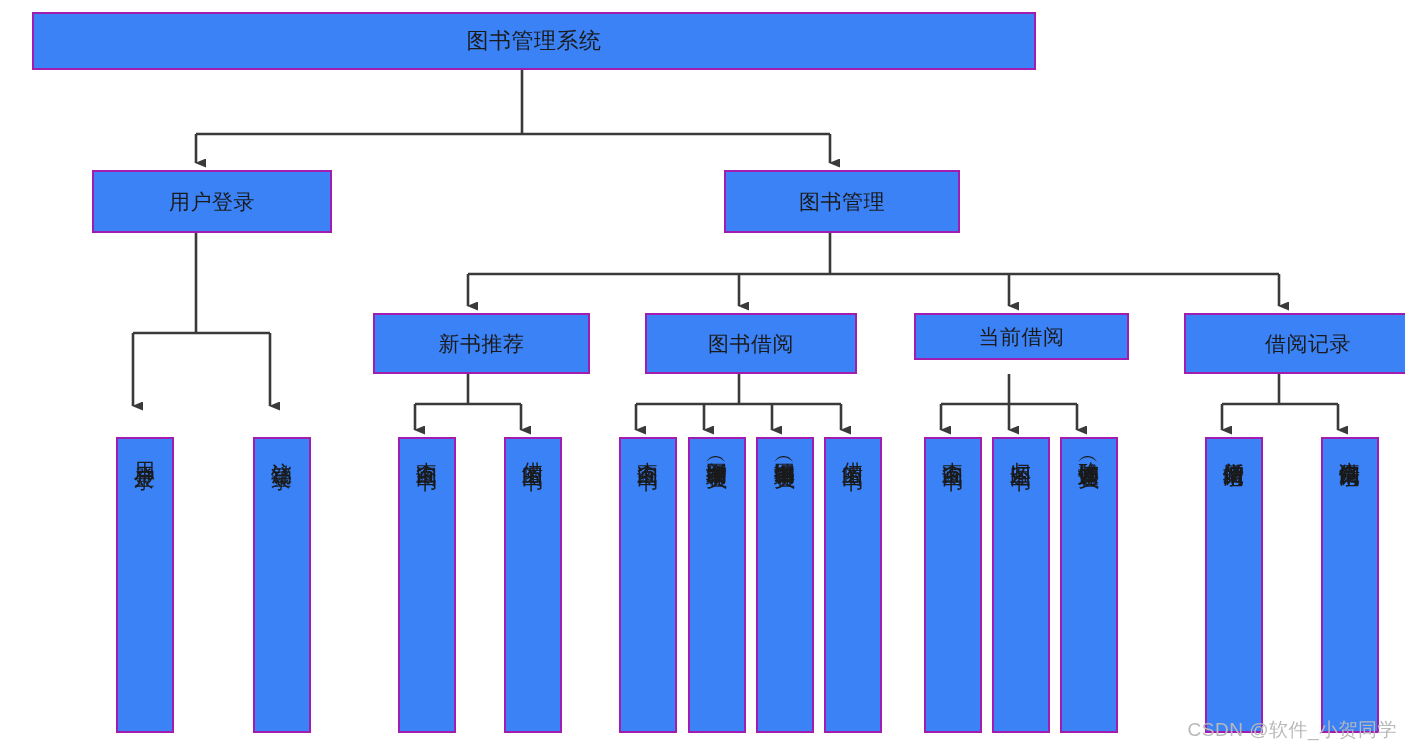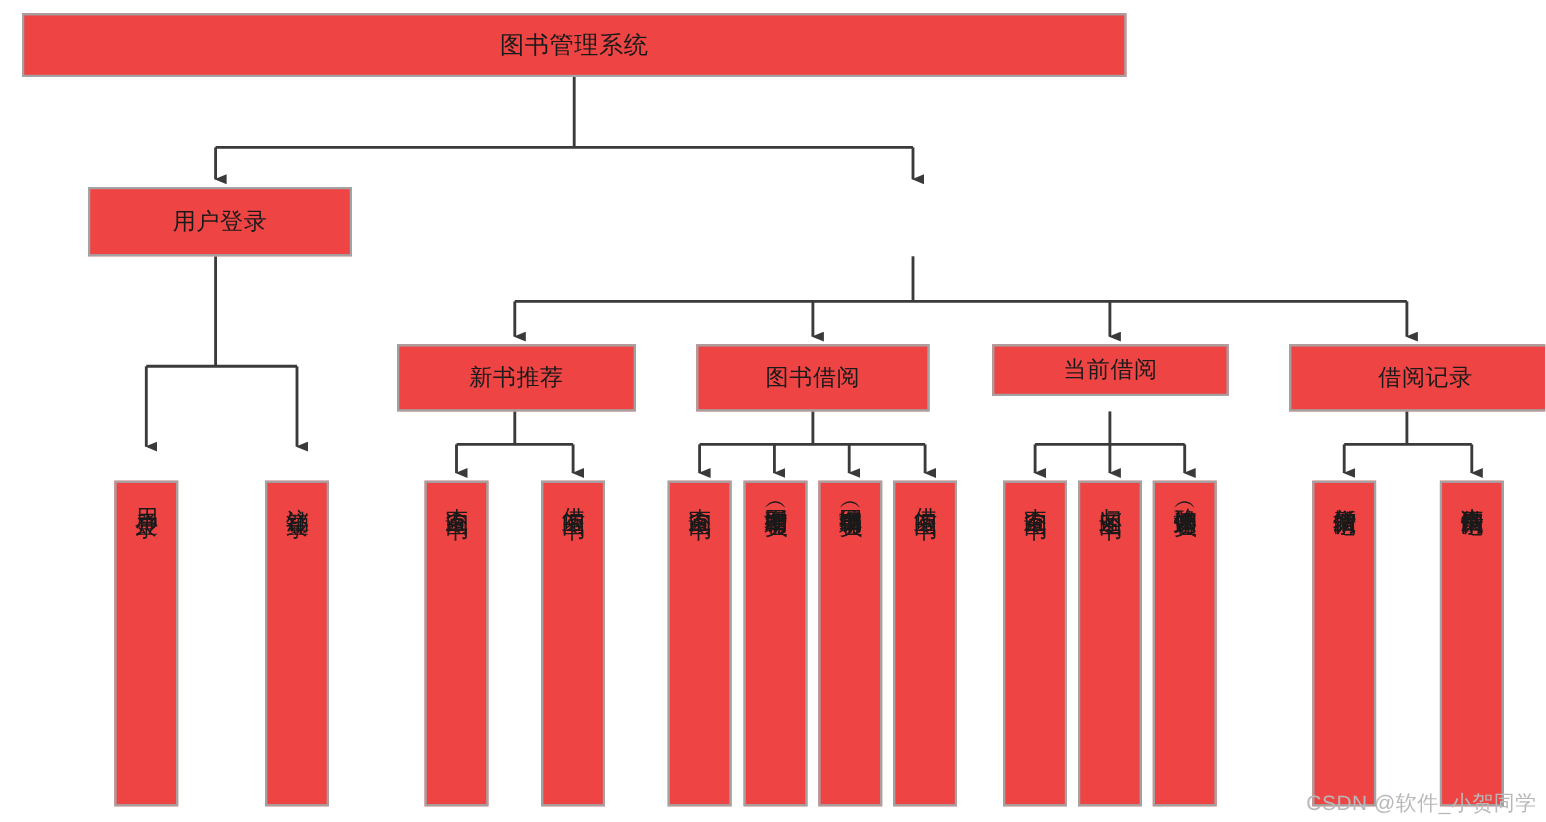--- a/index.html
+++ b/index.html
@@ -14,26 +14,27 @@
   #diagram-root {
     position: relative;
     width: 1405px;
     height: 747px;
     background: #ffffff;
     overflow: hidden;
   }
   .node {
     position: absolute;
     box-sizing: border-box;
-    border: 2px solid #a3a3a3;
-    background: #ef4444;
+    border: 2px solid #a21caf;
+    background: #3b82f6;
     display: flex;
     align-items: center;
     justify-content: center;
     color: #1a1a1a;
+    margin-left: 12px;
   }
   .node-label {
     display: block;
     text-align: center;
     white-space: nowrap;
     line-height: 1.1;
   }
   
   .node.horiz .node-label {
     font-size: 21px;
@@ -133,20 +134,23 @@
     </g>
   </svg>
 
   <div class="node horiz root" style="left:20px; top:12px; width:1004px; height:58px;">
     <span class="node-label">图书管理系统</span>
   </div>
 
   <div class="node horiz" style="left:80px; top:170px; width:240px; height:63px;">
     <span class="node-label">用户登录</span>
   </div>
+  <div class="node horiz" style="left:712px; top:170px; width:236px; height:63px;">
+    <span class="node-label">图书管理</span>
+  </div>
 
   <div class="node horiz" style="left:361px; top:313px; width:217px; height:61px;">
     <span class="node-label">新书推荐</span>
   </div>
   <div class="node horiz" style="left:633px; top:313px; width:212px; height:61px;">
     <span class="node-label">图书借阅</span>
   </div>
   <div class="node horiz" style="left:902px; top:313px; width:215px; height:47px;">
     <span class="node-label">当前借阅</span>
   </div>

